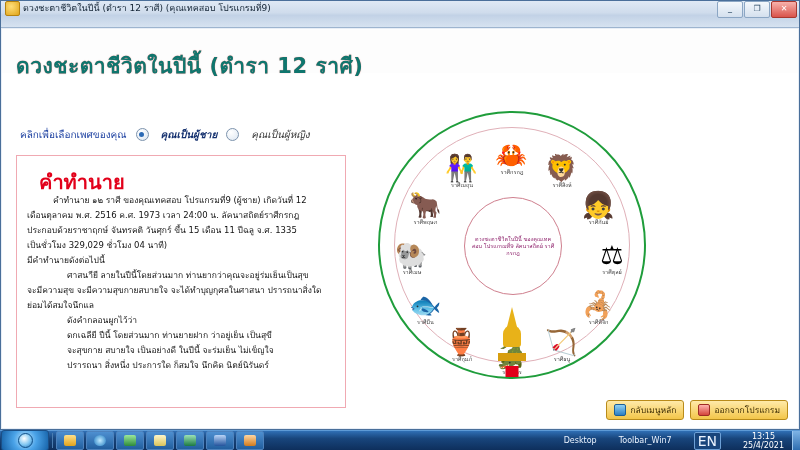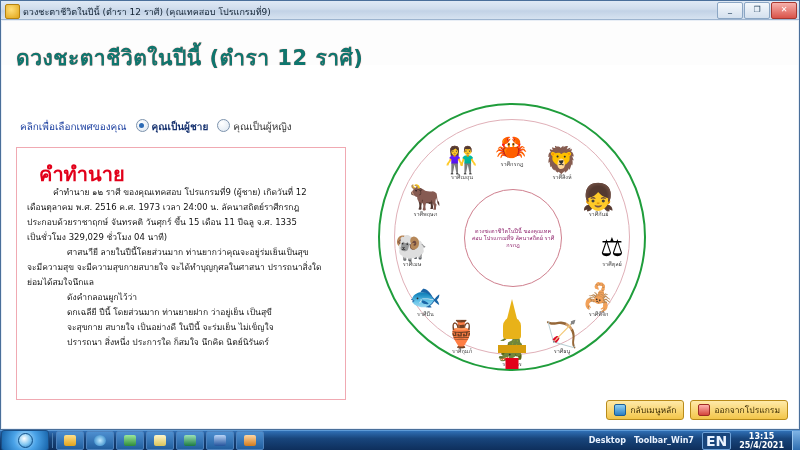--- a/index.html
+++ b/index.html
@@ -14,24 +14,24 @@
   }
   
   .window{
     position:absolute;left:0;top:0;width:800px;height:430px;
     background:#e8eef6;
     border:1px solid #4a6f9a;
     box-sizing:border-box;
     display:flex;flex-direction:column;
   }
   .titlebar{
-    height:19px;
+    height:27px;
     background:linear-gradient(180deg,#dfe9f5 0%,#cfdcec 45%,#c2d2e6 55%,#d6e2f0 100%);
     border-bottom:1px solid #9db4cf;
-    display:flex;align-items:flex-end;
+    display:flex;align-items:flex-start;
     padding:0 2px;
     box-sizing:border-box;
   }
   .title-icon{
     width:13px;height:13px;margin:0 3px 0 2px;
     background:radial-gradient(circle at 40% 35%,#ffdf7a,#e0a418);
     border:1px solid #b5820f;border-radius:2px;
     flex:0 0 auto;
   }
   .title-text{
@@ -67,21 +67,21 @@
     text-shadow:0 0 1px #ff7b7b;
     white-space:nowrap;
   }
   
   .gender-row{
     position:absolute;left:18px;top:98px;
     display:flex;align-items:center;gap:9px;
     font-size:10px;color:#1b3fa0;
   }
   .hint{color:#1b3fa0;font-size:10px;}
-  .radio-wrap{display:flex;align-items:flex-start;gap:3px;}
+  .radio-wrap{display:flex;align-items:center;gap:12px;font-style:italic;}
   .radio{
     width:11px;height:11px;border-radius:50%;
     border:1px solid #7d93ad;
     background:radial-gradient(circle at 35% 30%,#fff,#dce6f1);
     position:relative;
   }
   .radio.checked::after{
     content:"";position:absolute;left:2.5px;top:2.5px;
     width:5px;height:5px;border-radius:50%;background:#2c6ab5;
   }
@@ -212,22 +212,22 @@
   .tb-sep{width:1px;height:15px;background:#4a7cb0;margin:0 3px;}
   .tb-item{
     width:26px;height:17px;margin-right:2px;border-radius:2px;
     border:1px solid #4d82bd;
     background:linear-gradient(180deg,#4e8fd0,#225f9f);
     display:flex;align-items:center;justify-content:center;
   }
   .tb-item .g{width:12px;height:11px;border-radius:2px;}
   .tb-spacer{flex:1 1 auto;}
   .tray{
-    display:flex;align-items:center;gap:8px;
-    font-size:8px;color:#eaf3ff;padding-right:4px;font-weight:bold;
+    display:flex;align-items:center;gap:22px;
+    font-size:8px;color:#eaf3ff;padding-right:4px;
   }
   .tray .label{white-space:nowrap;}
   .tray .lang{
     border:1px solid #6da0d6;padding:0 3px;border-radius:2px;
     background:#18457c;font-size:14px;
   }
   .clock{
     text-align:center;line-height:9px;font-size:8px;color:#fff;
     padding-right:4px;
   }
@@ -271,20 +271,21 @@
         </span>
       </div>
 
       <div class="panel">
         <div class="panel-title">คำทำนาย</div>
         <div class="panel-body">
           <p class="ind1">คำทำนาย ๑๒ ราศี ของคุณเทคสอบ โปรแกรมที่9  (ผู้ชาย)   เกิดวันที่ 12</p>
           <p>เดือนตุลาคม พ.ศ. 2516 ค.ศ. 1973 เวลา 24:00 น. ลัคนาสถิตย์ราศีกรกฎ</p>
           <p>ประกอบด้วยราชาฤกษ์  จันทรคติ วันศุกร์ ขึ้น 15 เดือน 11 ปีฉลู จ.ศ. 1335</p>
           <p>เป็นชั่วโมง 329,029 ชั่วโมง 04 นาที)</p>
+          <p class="blk">มีคำทำนายดังต่อไปนี้</p>
           <p class="blk ind2">ศาสนาียี   ลายในปีนี้โดยส่วนมาก   ท่านยากว่าคุณจะอยู่ร่มเย็นเป็นสุข</p>
           <p>จะมีความสุข จะมีความสุขกายสบายใจ จะได้ทำบุญกุศลในศาสนา ปรารถนาสิ่งใด</p>
           <p>ย่อมได้สมใจนึกแล</p>
           <p class="ind2">ดังคำกลอนผูกไว้ว่า</p>
           <p class="verse">ดกเฉลียี ปีนี้ โดยส่วนมาก          ท่านยายฝาก ว่าอยู่เย็น เป็นสุขี</p>
           <p class="verse">จะสุขกาย สบายใจ เป็นอย่างดี        ในปีนี้ จะร่มเย็น ไม่เข็ญใจ</p>
           <p class="verse">ปรารถนา สิ่งหนึ่ง ประการใด           ก็สมใจ นึกคิด นิตย์นิรันดร์</p>
         </div>
       </div>
 

